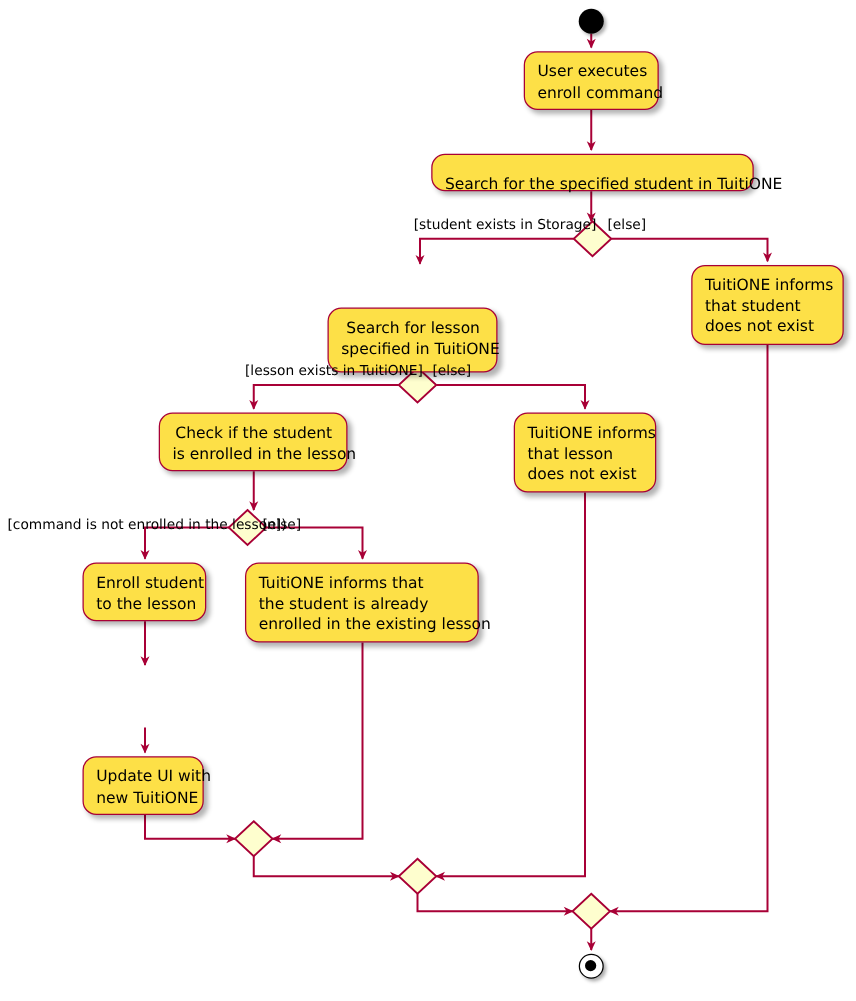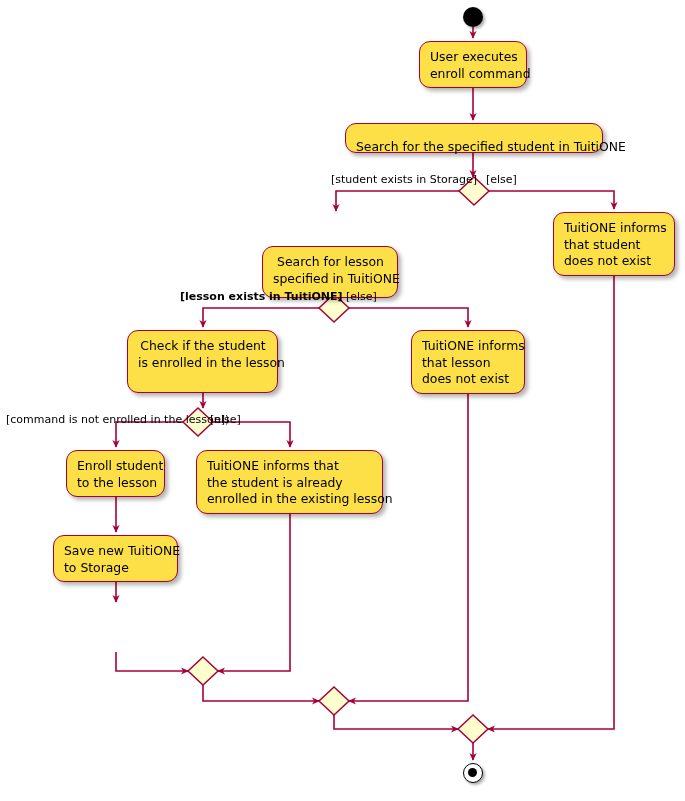--- a/index.html
+++ b/index.html
@@ -154,38 +154,38 @@
 
   <div class="node activity center" style="left:345px; top:123px; width:258px; height:30px; padding-top:15px;">Search for the specified student in TuitiONE</div>
 
   <div class="node activity center" style="left:262px; top:214px; width:136px; height:52px;margin-top:32px;">Search for lesson
 specified in TuitiONE</div>
 
   <div class="node activity" style="left:553px; top:212px; width:122px; height:64px;">TuitiONE informs
 that student
 does not exist</div>
 
-  <div class="node activity center" style="left:127px; top:330px; width:151px; height:63px;">Check if the student
+  <div class="node activity center" style="left:127px; top:330px; width:151px; height:47px;">Check if the student
 is enrolled in the lesson</div>
 
   <div class="node activity" style="left:411px; top:330px; width:114px; height:64px;">TuitiONE informs
 that lesson
 does not exist</div>
 
   <div class="node activity center" style="left:66px; top:450px; width:99px; height:47px;">Enroll student
 to the lesson</div>
 
   <div class="node activity" style="left:196px; top:450px; width:187px; height:64px;">TuitiONE informs that
 the student is already
 enrolled in the existing lesson</div>
 
-  <div class="node activity" style="left:53px; top:535px; width:125px; height:47px;">Save new TuitiONE
-to Storage</div>
 
+  <div class="node activity" style="left:66px; top:605px; width:97px; height:47px;">Update UI with
+new TuitiONE</div>
 
   <div class="guard" style="left:331px; top:174px;">[student exists in Storage]</div>
   <div class="guard" style="left:486px; top:174px;">[else]</div>
-  <div class="guard" style="left:180px; top:291px;font-weight:bold;">[lesson exists in TuitiONE]</div>
+  <div class="guard" style="left:196px; top:291px;">[lesson exists in TuitiONE]</div>
   <div class="guard" style="left:346px; top:291px;">[else]</div>
   <div class="guard" style="left:6px; top:414px;">[command is not enrolled in the lesson])</div>
   <div class="guard" style="left:210px; top:414px;">[else]</div>
 
 </div>
 
 </body></html>

